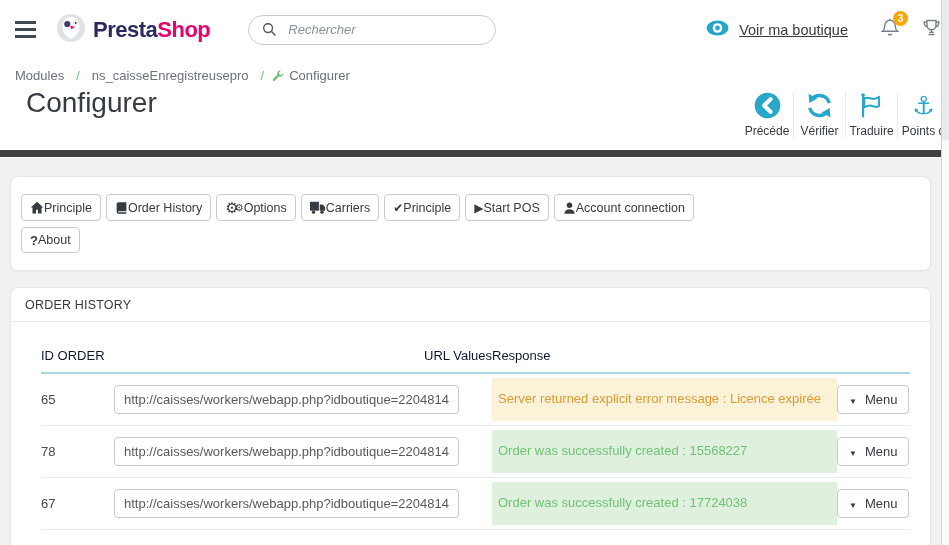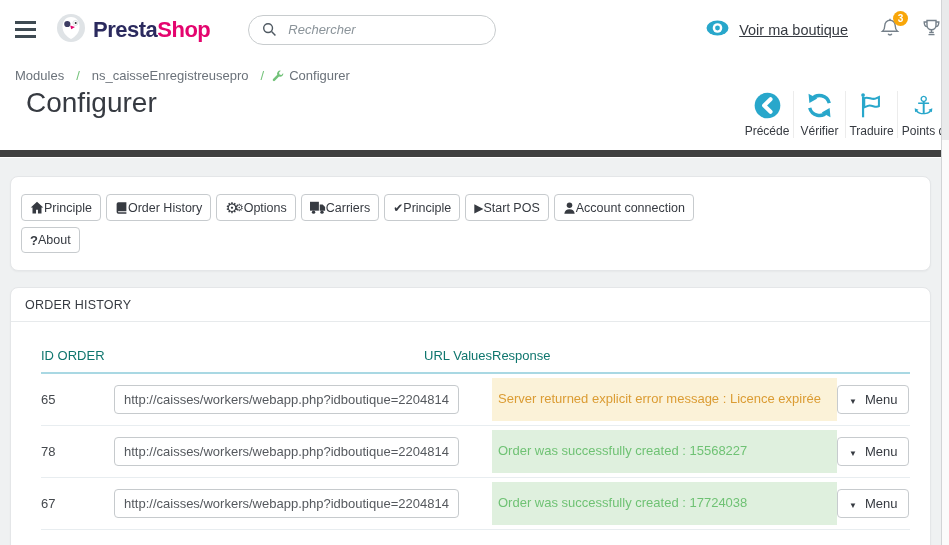--- a/index.html
+++ b/index.html
@@ -54,21 +54,21 @@
   .btn-row{display:flex;flex-wrap:nowrap;overflow:hidden;}
   .btn{display:inline-flex;align-items:center;padding:5px 8px;margin:3px 5px 3px 0;background:#fff;border:1px solid #c7cbce;border-radius:4px;font-size:12.5px;color:#363a41;white-space:nowrap;cursor:pointer;flex:0 0 auto;}
   .btn .ic{display:inline-flex;align-items:center;justify-content:center;color:#363a41;line-height:1;}
   .btn .ic svg{display:block;}
   .ic-glyph{font-size:12px;} .ic-q{font-weight:bold;font-size:13px;}
   .g1{font-size:15px;line-height:1;} .g2{font-size:10px;line-height:1;margin-left:-4px;vertical-align:5px;}
   
   .panel-title{padding:10px 14px 9px;font-size:12.5px;color:#363a41;border-bottom:1px solid #e7eaec;letter-spacing:0.2px;}
   .table-wrap{padding:10px 20px 28px 30px;}
   table{width:100%;border-collapse:collapse;font-size:13px;color:#45494e;table-layout:fixed;}
-  th{text-align:left;font-weight:400;padding:16px 0 9px;border-bottom:2px solid var(--header-border-blue);color:#0f766e;}
+  th{text-align:left;font-weight:400;padding:16px 0 9px;border-bottom:2px solid var(--header-border-blue);color:#0f172a;}
   th.c-id{width:73px;} th.c-url{width:378px;text-align:right;} th.c-resp{width:auto;} th.c-menu{width:73px;}
   td{padding:4px 0;border-bottom:1px solid #e8edf0;vertical-align:middle;height:39px;}
   .url-input{width:345px;height:29px;border:1px solid #c6cacd;border-radius:4px;padding:0 9px;font-size:13px;color:#55595e;font-family:inherit;background:#fff;}
   .resp{display:block;padding:12px 6px;line-height:1.45;overflow:hidden;white-space:nowrap;}
   .resp.warning{color:var(--warning-text);background:var(--warning-bg);}
   .resp.success{color:var(--success-text);background:var(--success-bg);}
   .menu-btn{display:inline-flex;align-items:center;gap:8px;padding:6px 11px;border:1px solid #c7cbce;border-radius:4px;background:#fff;font-size:13px;color:#363a41;cursor:pointer;}
   .caret{font-size:8px;line-height:1;}
 </style>
 </head>

